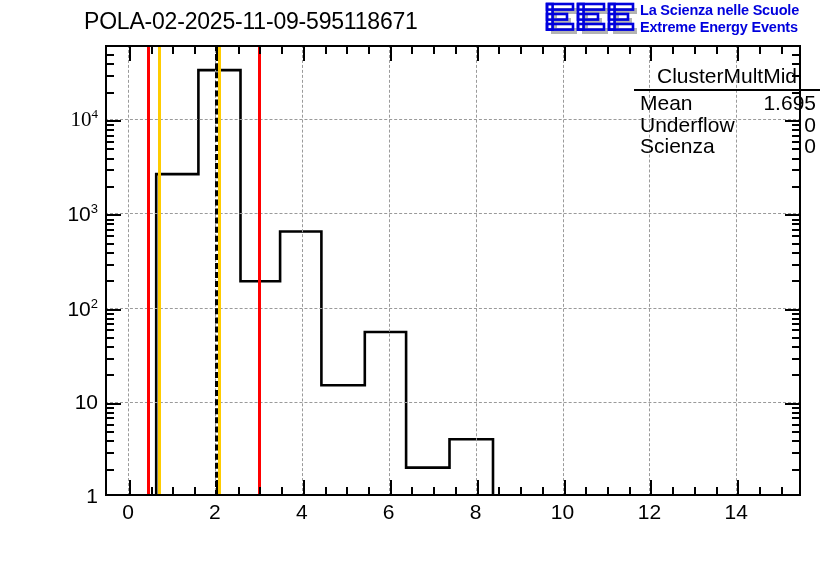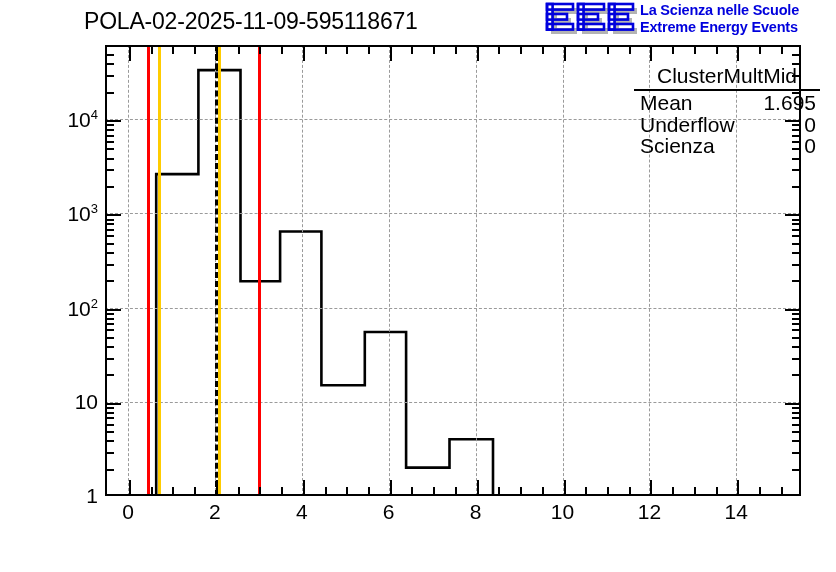--- a/index.html
+++ b/index.html
@@ -96,21 +96,21 @@
       <div>La Scienza nelle Scuole</div>
       <div>Extreme Energy Events</div>
     </div>
   </div>
 
   <div class="ylabwrap" id="ylabels">
       <div class="ylab" style="top: 496px;">1</div>
       <div class="ylab" style="top: 401.75px;">10</div>
       <div class="ylab" style="top: 307.5px;">10<sup>2</sup></div>
       <div class="ylab" style="top: 213.25px;">10<sup>3</sup></div>
-      <div class="ylab" style="top: 119px;">10<sup>4</sup></div>
+      <div class="ylab" style="top: 119px; font-family: Liberation Serif, serif;">10<sup>4</sup></div>
     </div>
 
   <div class="plotarea" id="plotarea">
     <svg class="histsvg" id="histsvg" width="696" height="451">
         <path d="M 51.2 451.0 L 51.2 129.1 L 93.4 129.1 L 93.4 25.1 L 135.5 25.1 L 135.5 236.2 L 175.1 236.2 L 175.1 186.5 L 216.4 186.5 L 216.4 340.2 L 259.8 340.2 L 259.8 287.0 L 301.1 287.0 L 301.1 422.6 L 344.5 422.6 L 344.5 394.3 L 388.0 394.3 L 388.0 451.0" fill="none" stroke="#000000" stroke-width="2.6"></path>
       </svg>
   <div class="vgrid" style="left: 23px;"></div>
       <div class="vgrid" style="left: 109.9px;"></div>
       <div class="vgrid" style="left: 196.8px;"></div>
       <div class="vgrid" style="left: 283.7px;"></div>

